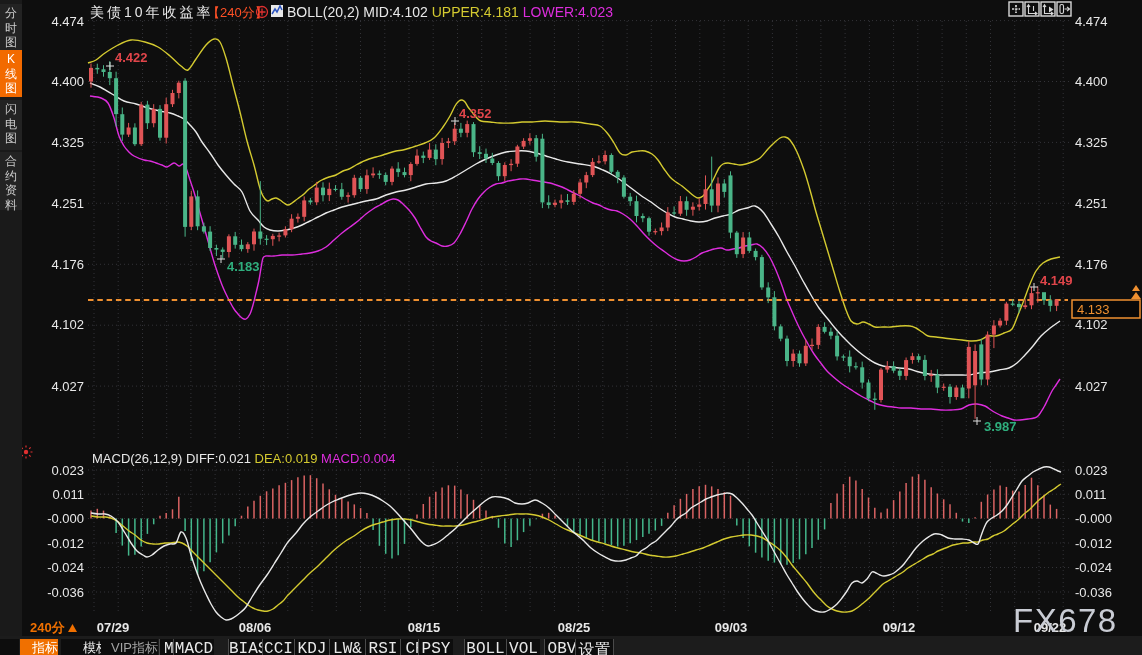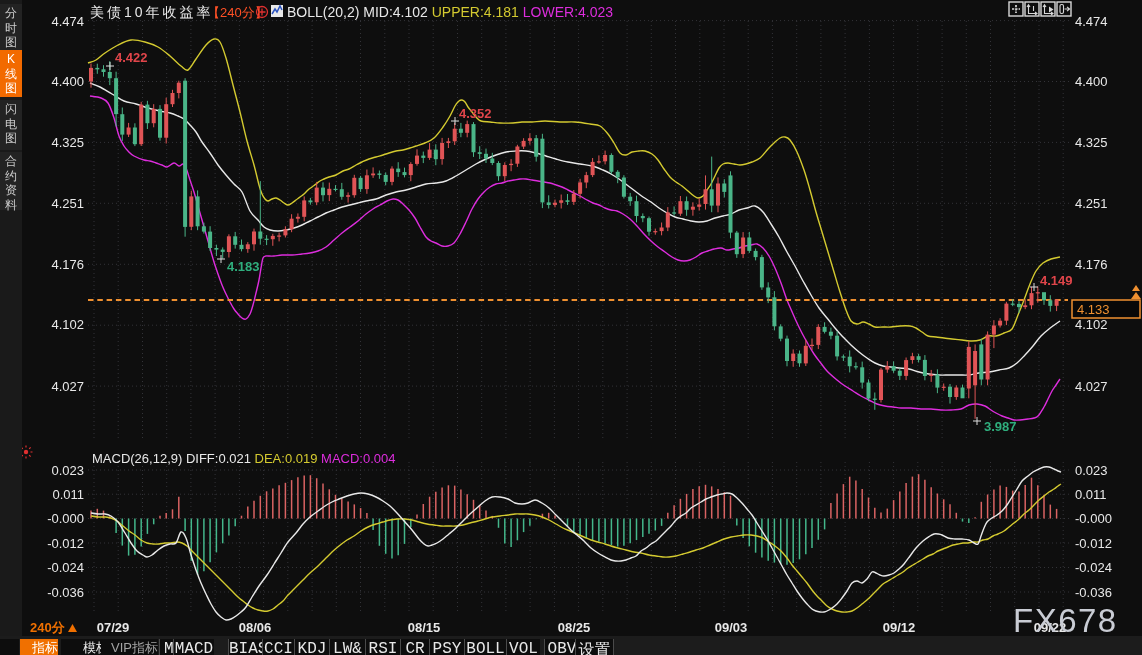--- a/index.html
+++ b/index.html
@@ -666,18 +666,18 @@
     <span class="big cellbg" style="left:61px;width:48px">模板</span>
     <span class="big vip cellbg" style="left:101px;width:57px">VIP指标</span>
     <span class="tc" style="left:159px;width:28px">MA</span>
     <span class="tc" style="left:173px;width:41px">MACD</span>
     <span class="tc" style="left:228px;width:34px">BIAS</span>
     <span class="tc" style="left:262px;width:32px">CCI</span>
     <span class="tc" style="left:294px;width:35px">KDJ</span>
     <span class="tc" style="left:329px;width:36px">LW&amp;</span>
     <span class="tc" style="left:365px;width:35px">RSI</span>
     <span class="tc" style="left:400px;width:29px">CR</span>
-    <span class="tc" style="left:429px;width:35px">PSY</span>
+    <span class="tc" style="left:418px;width:35px">PSY</span>
     <span class="tc" style="left:464px;width:42px">BOLL</span>
     <span class="tc" style="left:506px;width:34px">VOL</span>
     <span class="tc" style="left:544px;width:35px">OBV</span>
     <span class="tc" style="left:575px;width:38px">设置</span>
     <span class="tc" style="left:613px;width:0"></span>
   </div>
 </body></html>

